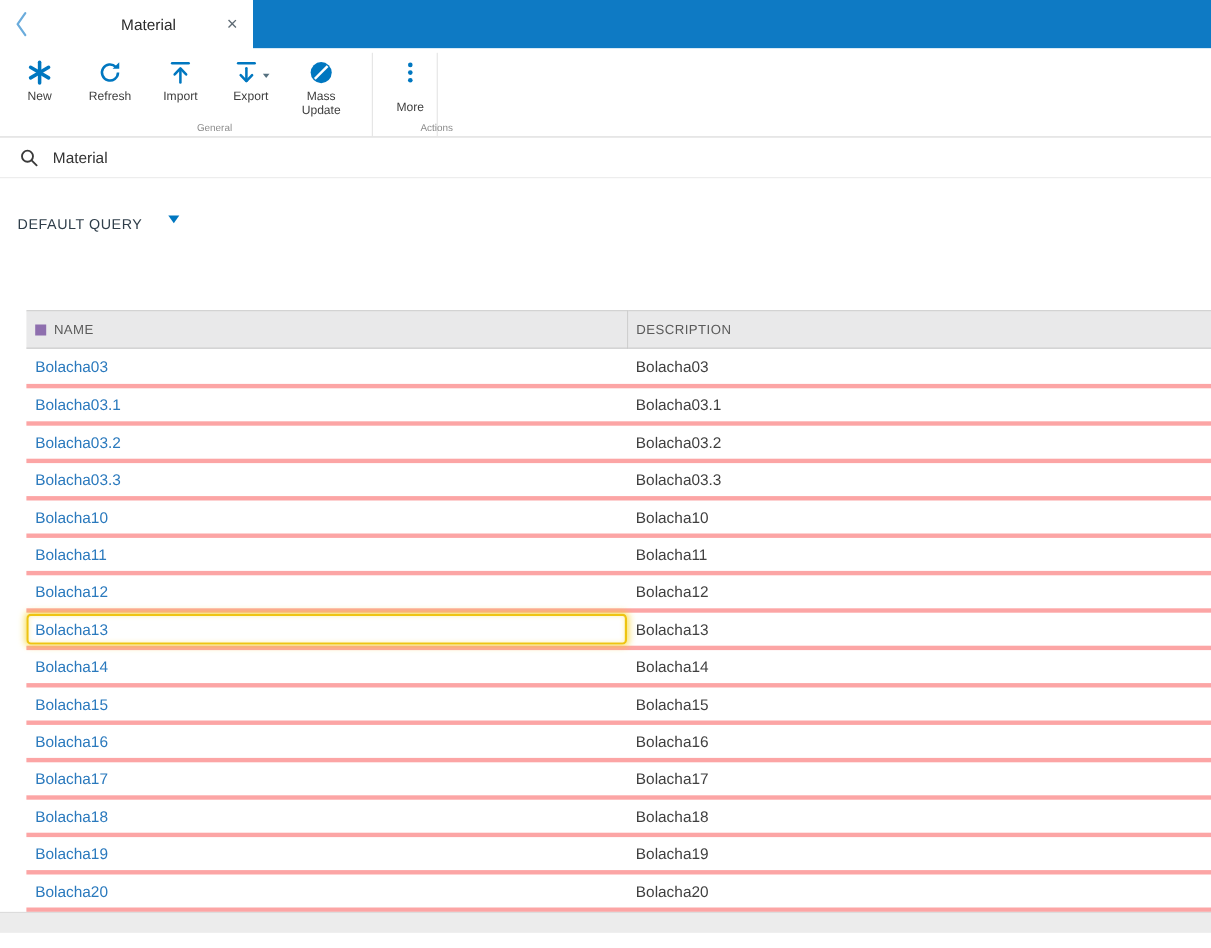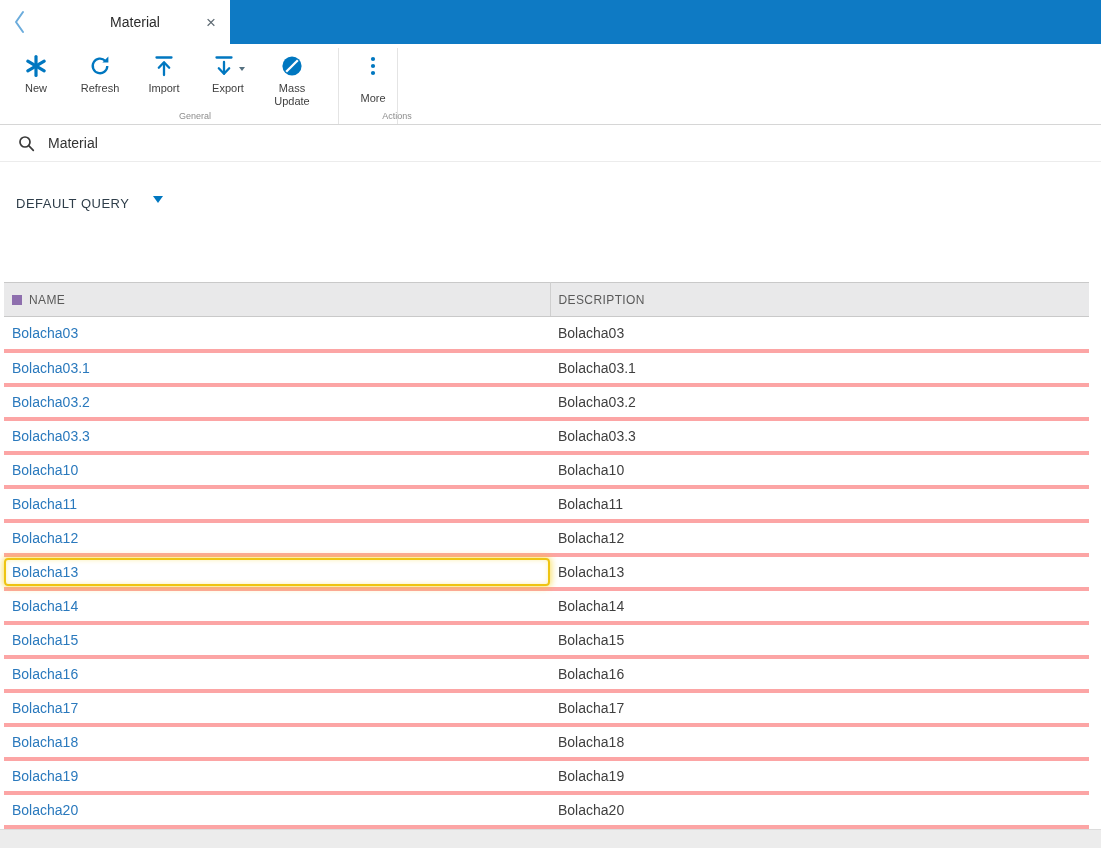--- a/index.html
+++ b/index.html
@@ -36,21 +36,21 @@
   
   .searchbar { height:37px; border-bottom:1px solid #ececec; display:flex; align-items:center; padding-left:18px; gap:13px; cursor:text; }
   .search-text { font-size:14px; color:#333; }
 
   
   .query-row { padding:34px 0 0 16px; display:flex; align-items:flex-start; gap:24px; cursor:pointer; width:max-content; }
   .query-label { font-size:13px; letter-spacing:.5px; color:#2f3e4a; }
   .caret-lg { width:0; height:0; border-left:5.5px solid transparent; border-right:5.5px solid transparent; border-top:7px solid #0077c0; }
 
   
-  .table-wrap { margin:71px 0 0 4px; }
+  .table-wrap { margin:71px 0 0 24px; }
   table { width:1085px; border-collapse:collapse; table-layout:fixed; font-size:14px; }
   thead th { background:#e9e9ea; border-top:1px solid #c9c9c9; border-bottom:1px solid #c9c9c9;
              height:34px; text-align:left; font-weight:400; font-size:12px; color:#5a5a5a;
              letter-spacing:.4px; padding:0 8px; cursor:pointer; }
   th.name-col { width:546px; border-right:1px solid #cfcfcf; }
   .sq { width:10px; height:10px; background:#8e6fae; display:inline-block; margin-right:7px; vertical-align:-1px; }
   tbody td { height:34px; border-bottom:4px solid #fca5a5; padding:0 8px; color:#3f3f3f; }
   td.name { position:relative; }
   td.name a { color:#2a79bd; text-decoration:none; cursor:pointer; }
   td.name.hl::after { content:""; position:absolute; left:0; right:0; top:1px; bottom:1px;

